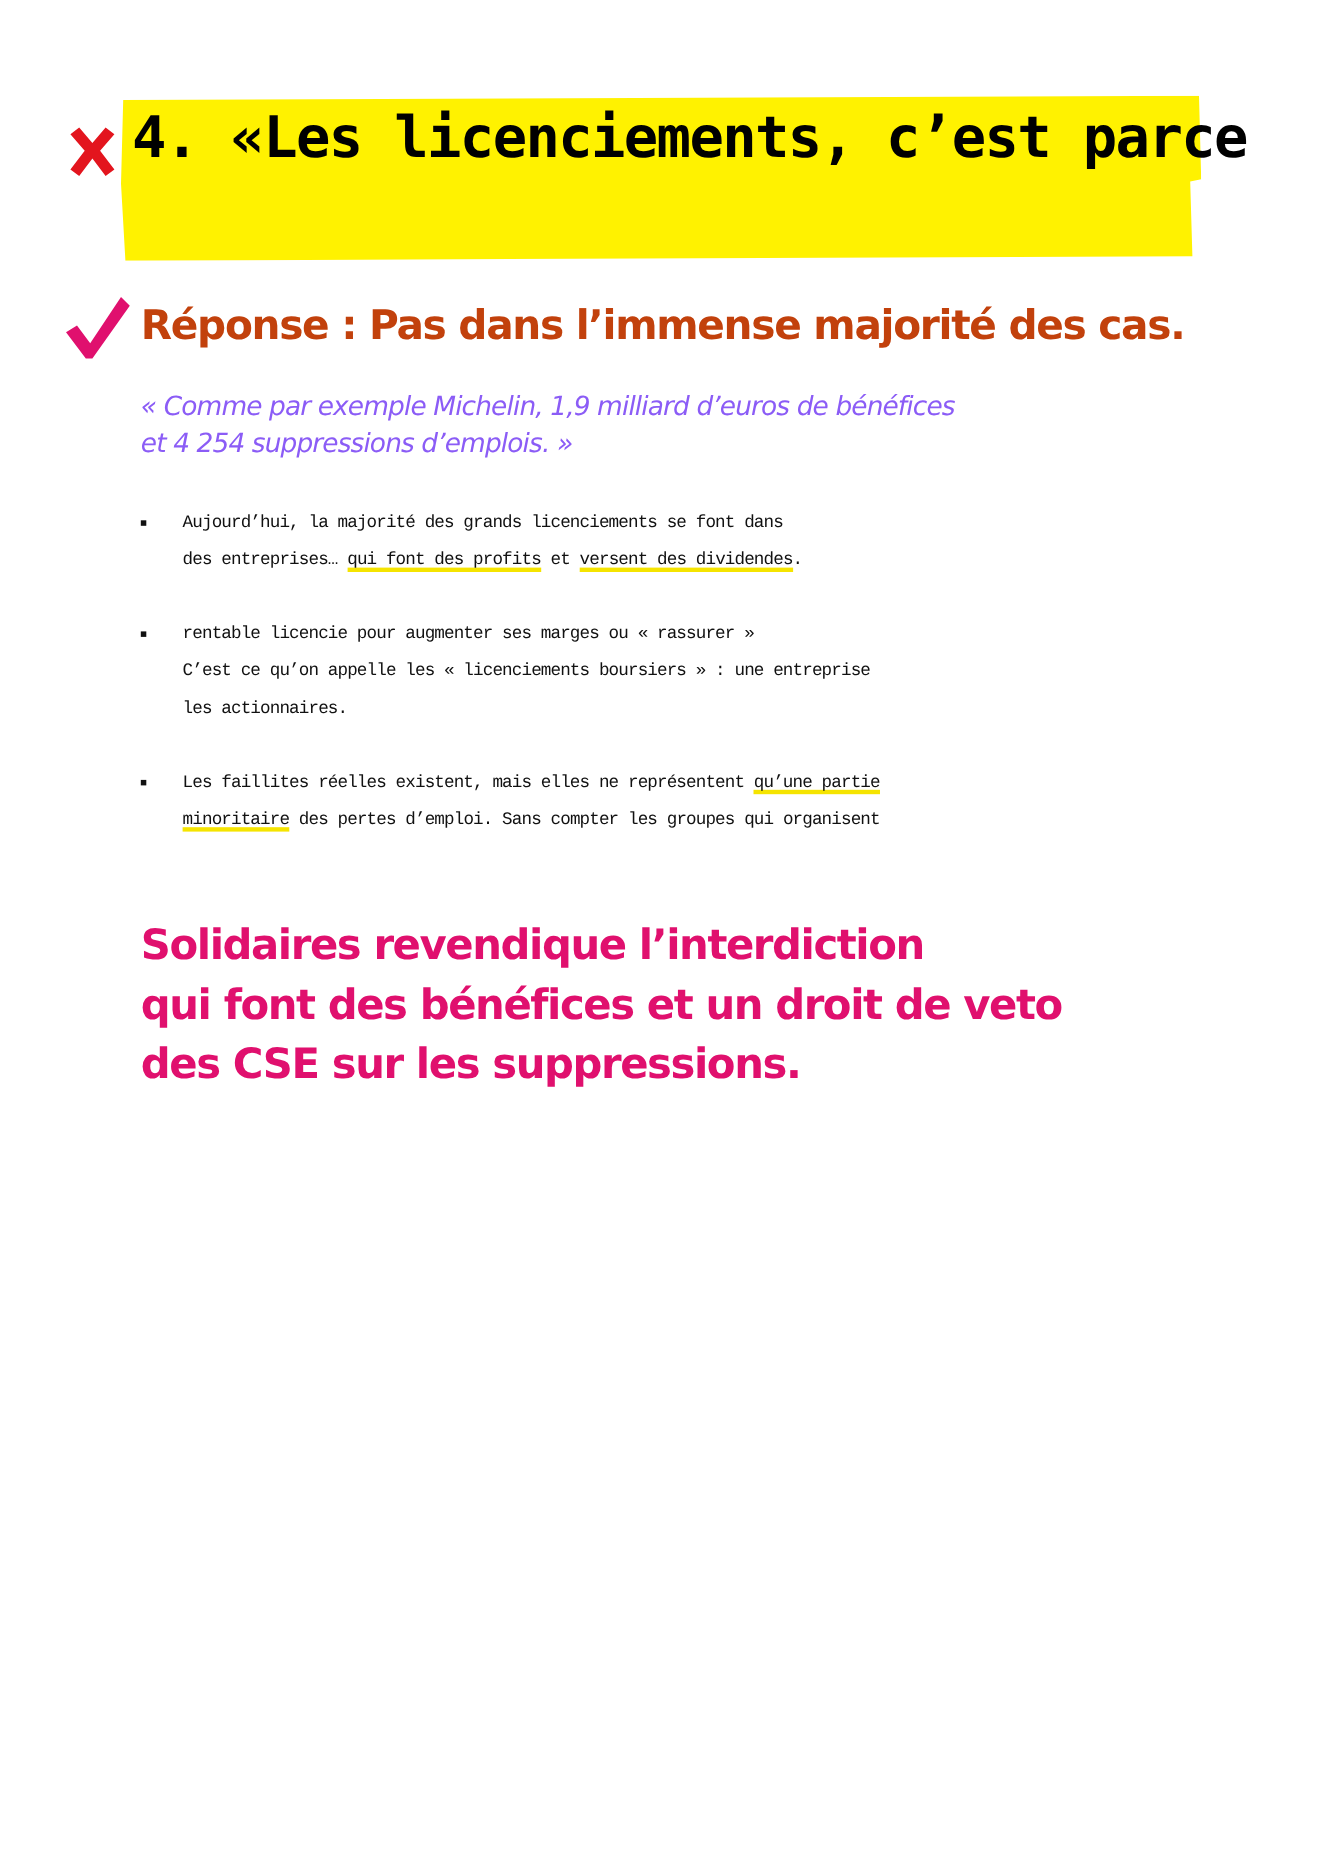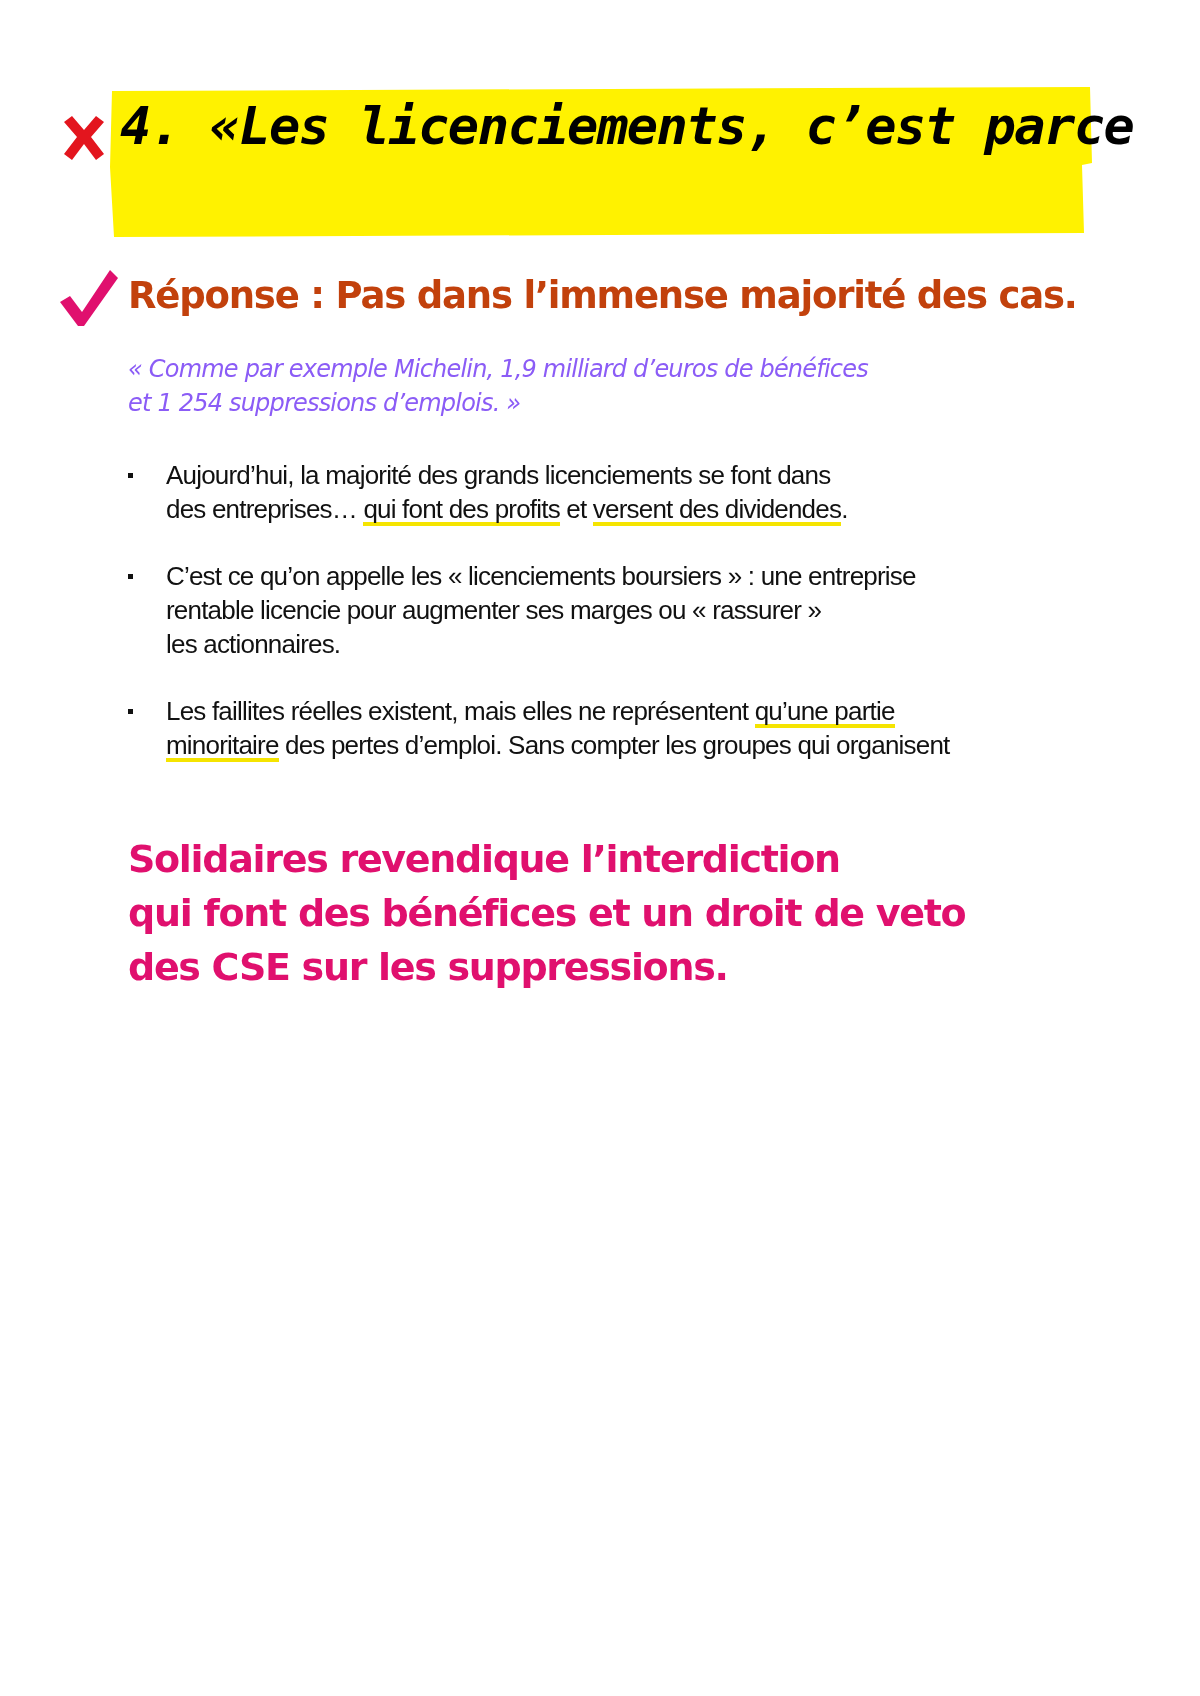--- a/index.html
+++ b/index.html
@@ -28,21 +28,20 @@
       top: 112px;
       width: 52px;
       height: 52px;
     }
     .myth-box {
       position: absolute;
       left: 110px;
       top: 87px;
       width: 982px;
       height: 150px;
-      font-style: italic;
     }
     .myth-box svg.bg {
       position: absolute;
       left: 0; top: 0;
       width: 982px; height: 150px;
     }
     .myth-title {
       position: absolute;
       left: 10px;
       top: 4px;
@@ -103,22 +102,22 @@
       top: 458px;
       width: 980px;
       margin: 0;
       padding: 0;
       list-style: none;
     }
     .bullet {
       position: relative;
       padding-left: 38px;
       margin-bottom: 33px;
-      font-family: Liberation Sans, sans-serif;
-      font-size: 26px;
+      font-family: Liberation Mono, monospace;
+      font-size: 16px;
       line-height: 34px;
       letter-spacing: -0.8px;
       color: #111111;
     }
     .bullet .dot {
       position: absolute;
       left: 0;
       top: 15px;
       width: 5px;
       height: 5px;
@@ -171,33 +170,33 @@
 
   <div class="answer-icon">
     <svg width="62" height="60" viewBox="0 0 62 60">
       <path d="M2 34 L12 28 L24 44 L52 2 L60 10 L26 58 L20 58 Z" fill="#e0106e"></path>
     </svg>
   </div>
   <h2 class="answer-title">Réponse : Pas dans l’immense majorité des cas.</h2>
 
   <p class="quote">
     <span class="line">« Comme par exemple Michelin, 1,9 milliard d’euros de bénéfices</span>
-    <span class="line">et 1 254 suppressions d’emplois. »</span>
+    <span class="line">et 4 254 suppressions d’emplois. »</span>
   </p>
 
   <ul class="bullets">
     <li class="bullet">
       <span class="dot"></span>
       <span class="line">Aujourd’hui, la majorité des grands licenciements se font dans</span>
       <span class="line"><span>des entreprises… </span><span class="hl">qui font des profits</span><span> et </span><span class="hl">versent des dividendes</span><span>.</span></span>
     </li>
     <li class="bullet">
       <span class="dot"></span>
+      <span class="line">rentable licencie pour augmenter ses marges ou « rassurer »</span>
       <span class="line">C’est ce qu’on appelle les « licenciements boursiers » : une entreprise</span>
-      <span class="line">rentable licencie pour augmenter ses marges ou « rassurer »</span>
       <span class="line">les actionnaires.</span>
     </li>
     <li class="bullet">
       <span class="dot"></span>
       <span class="line"><span>Les faillites réelles existent, mais elles ne représentent </span><span class="hl">qu’une partie</span></span>
       <span class="line"><span class="hl">minoritaire</span><span> des pertes d’emploi. Sans compter les groupes qui organisent</span></span>
     </li>
   </ul>
 
   <p class="demand">

